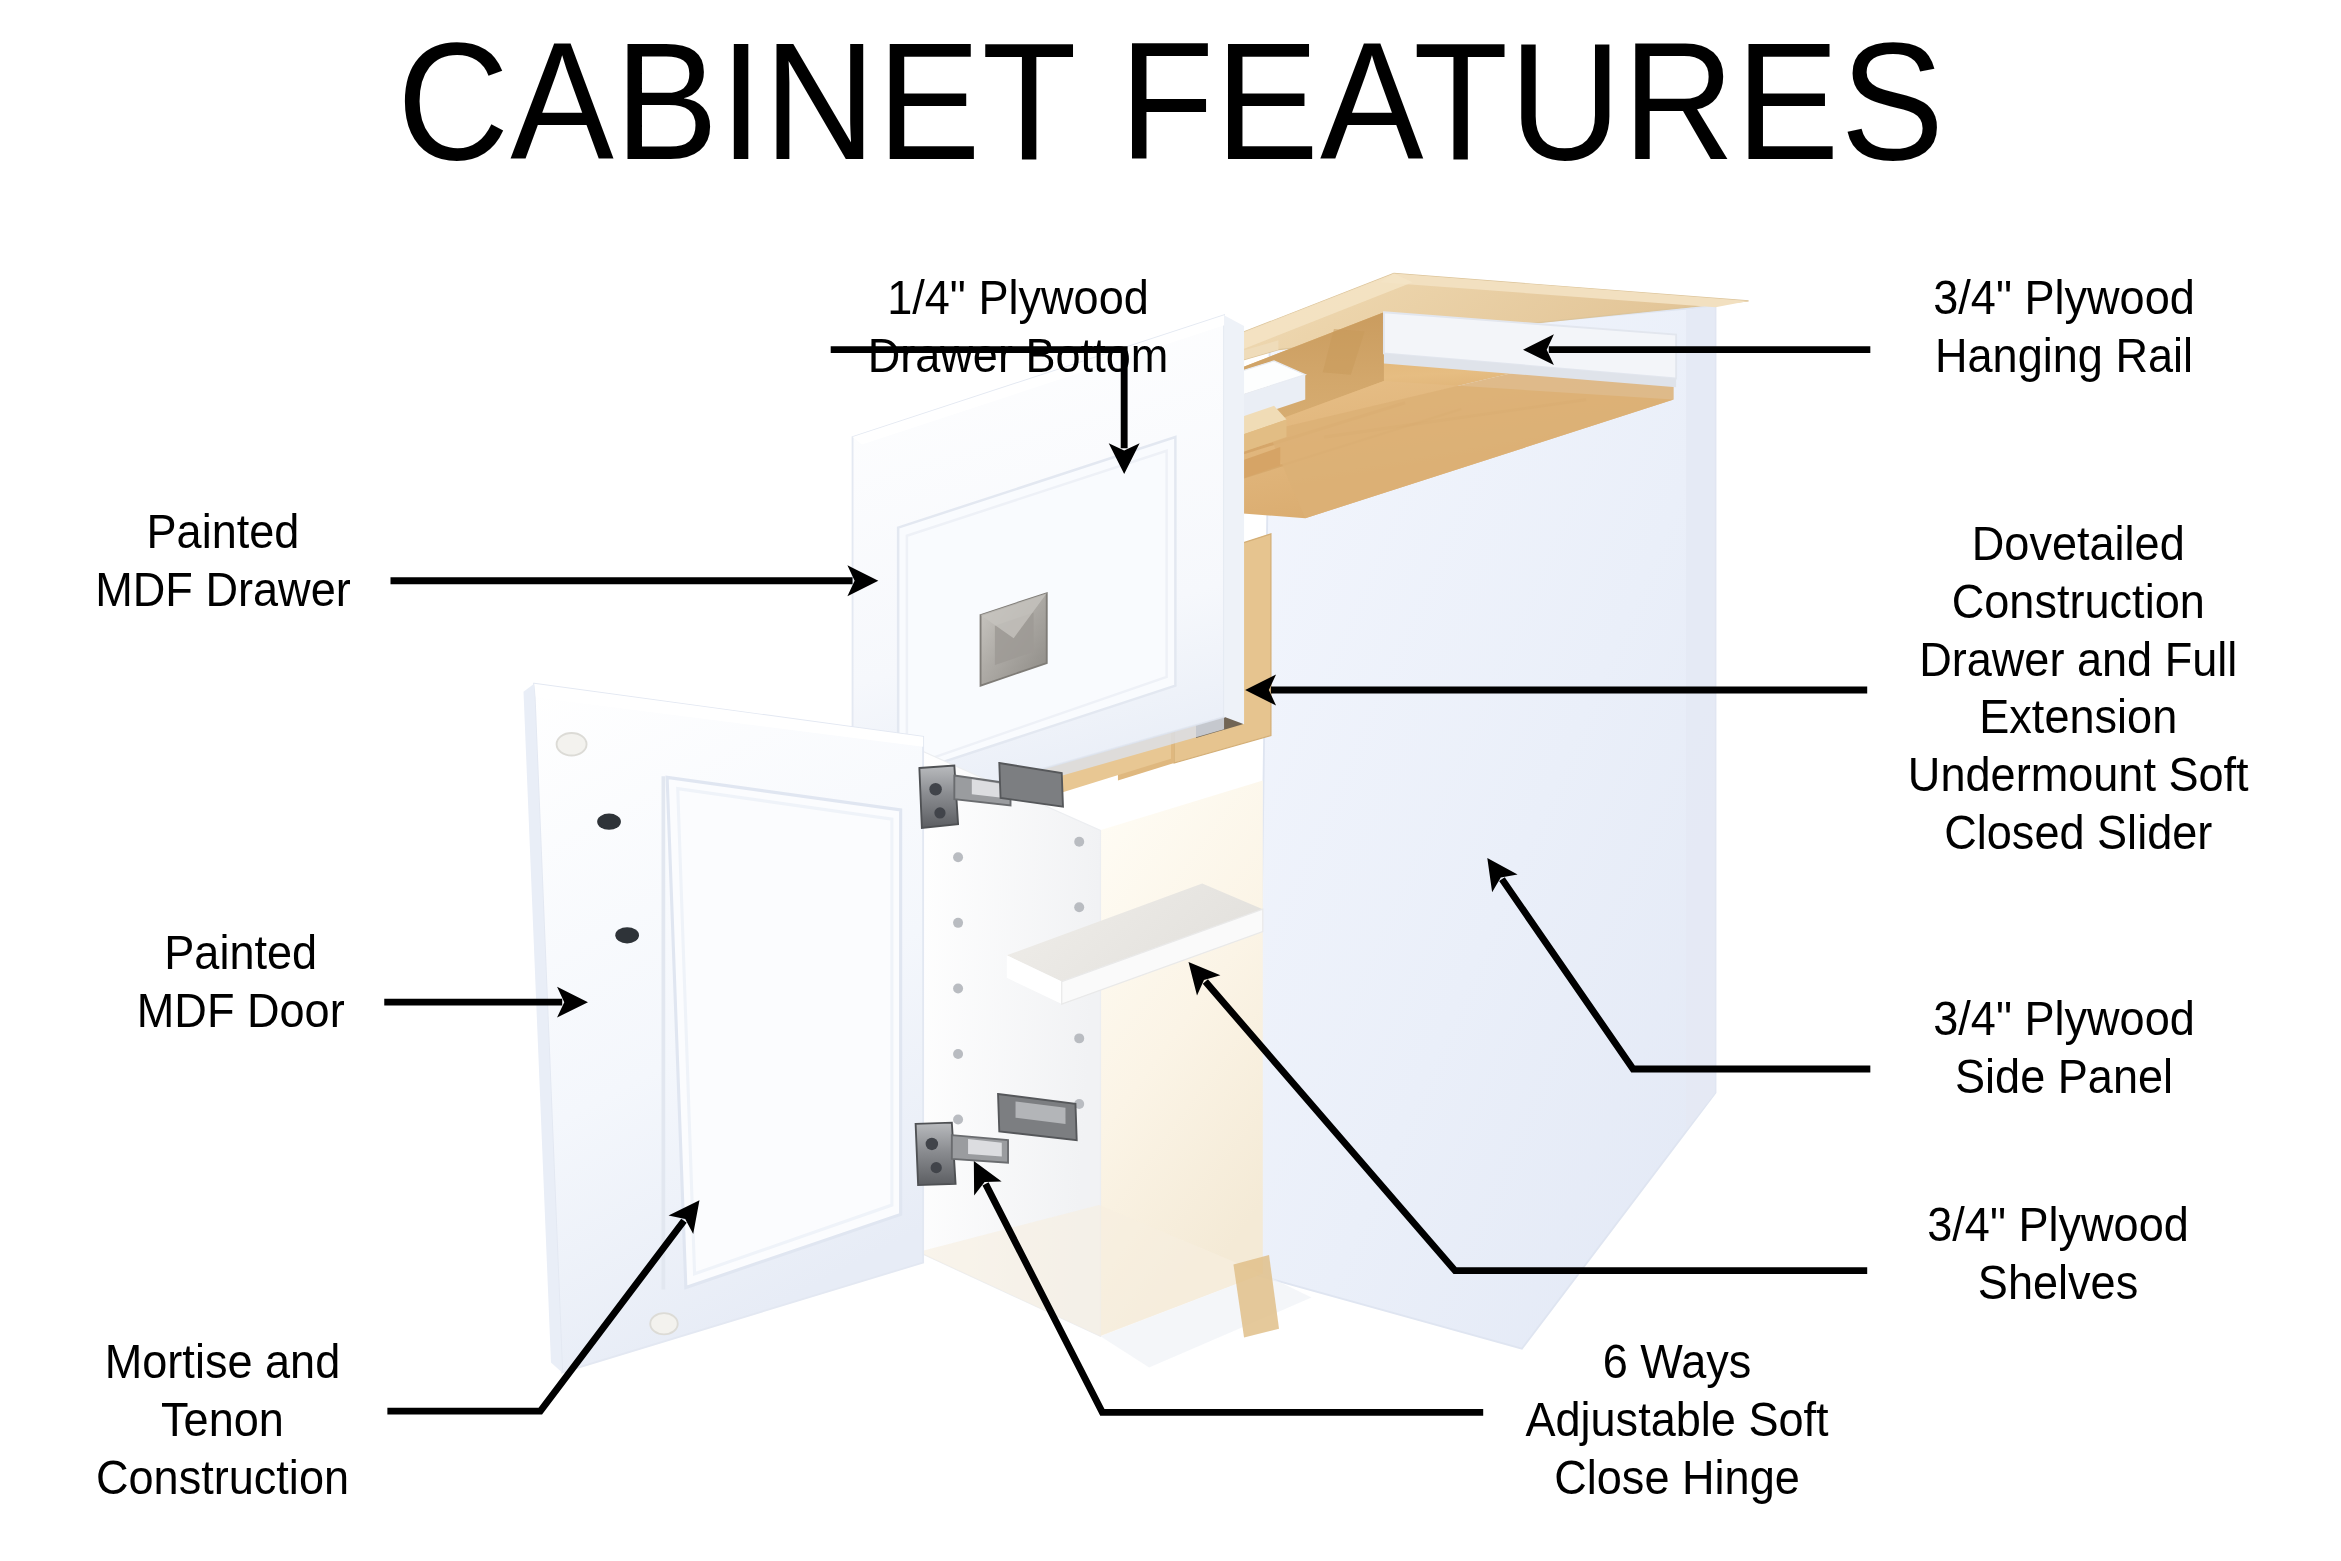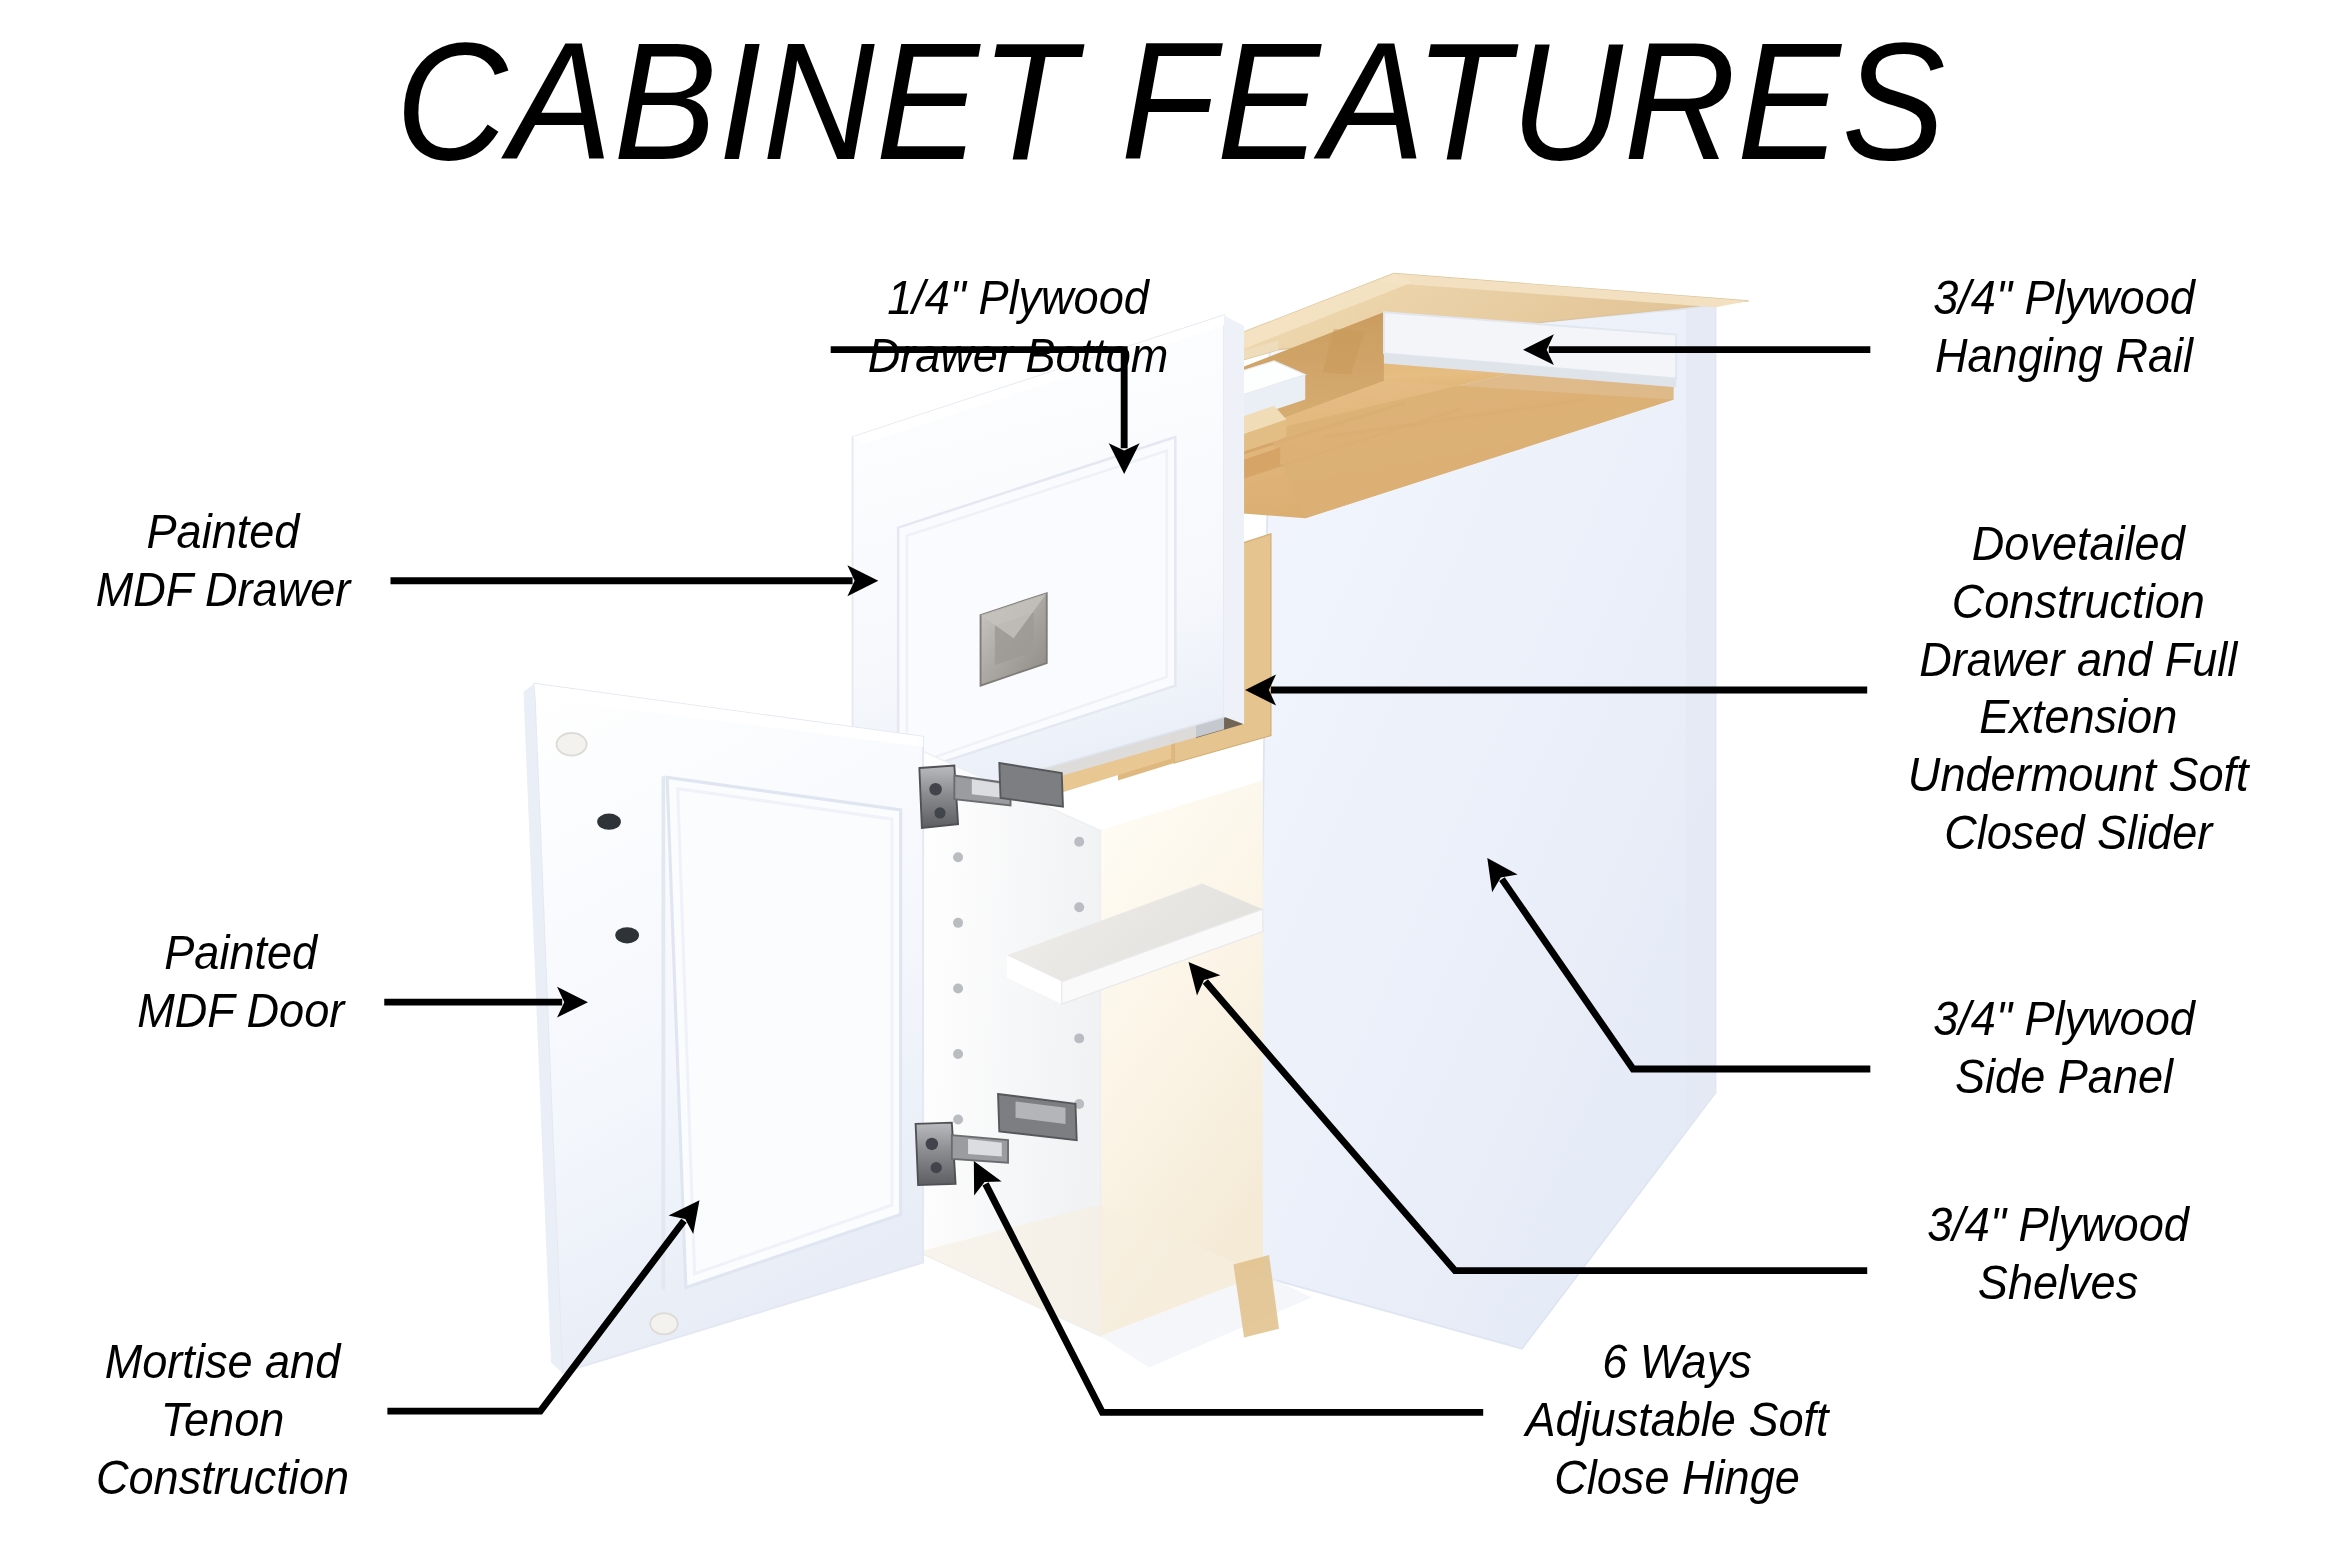--- a/index.html
+++ b/index.html
@@ -10,21 +10,20 @@
   }
   body {
     font-family: "Liberation Sans", sans-serif;
   }
   #page {
     position: relative;
     width: 2342px;
     height: 1561px;
     background: #ffffff;
     overflow: hidden;
-    font-style: italic;
   }
 
   
   #title {
     position: absolute;
     left: 0;
     top: 17.5px;
     width: 2342px;
     text-align: center;
     font-family: "Liberation Sans", sans-serif;

